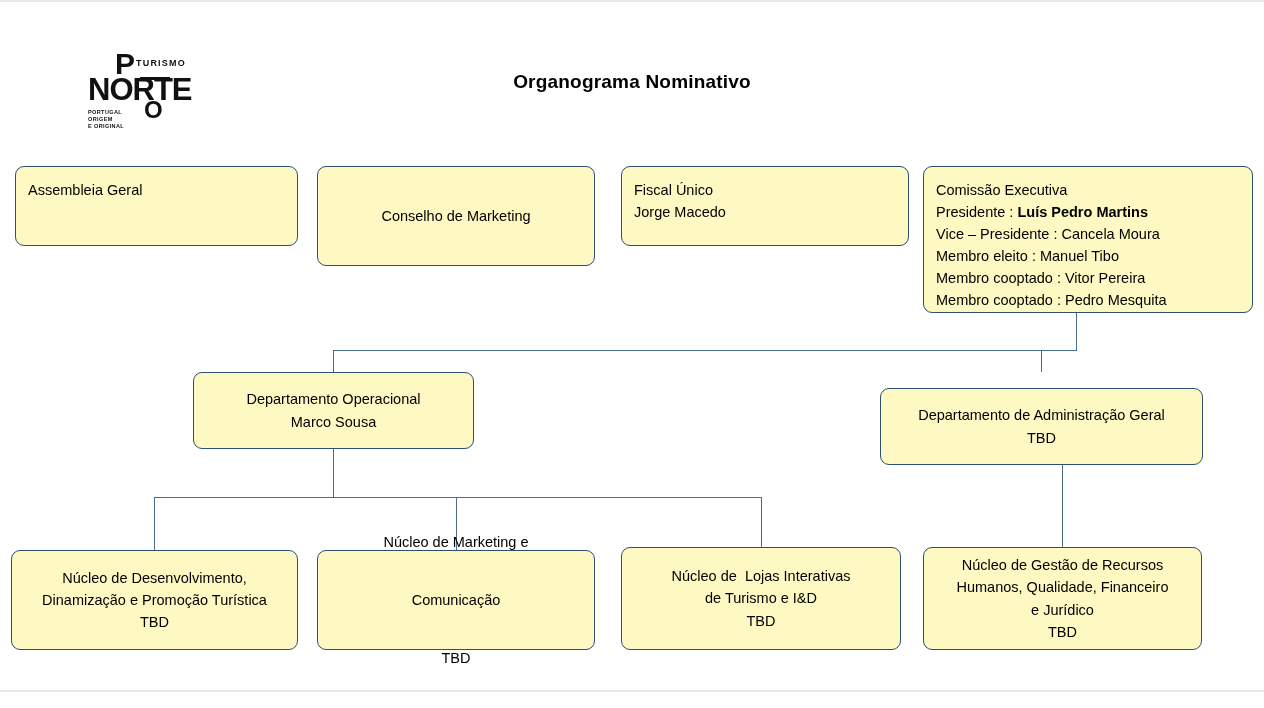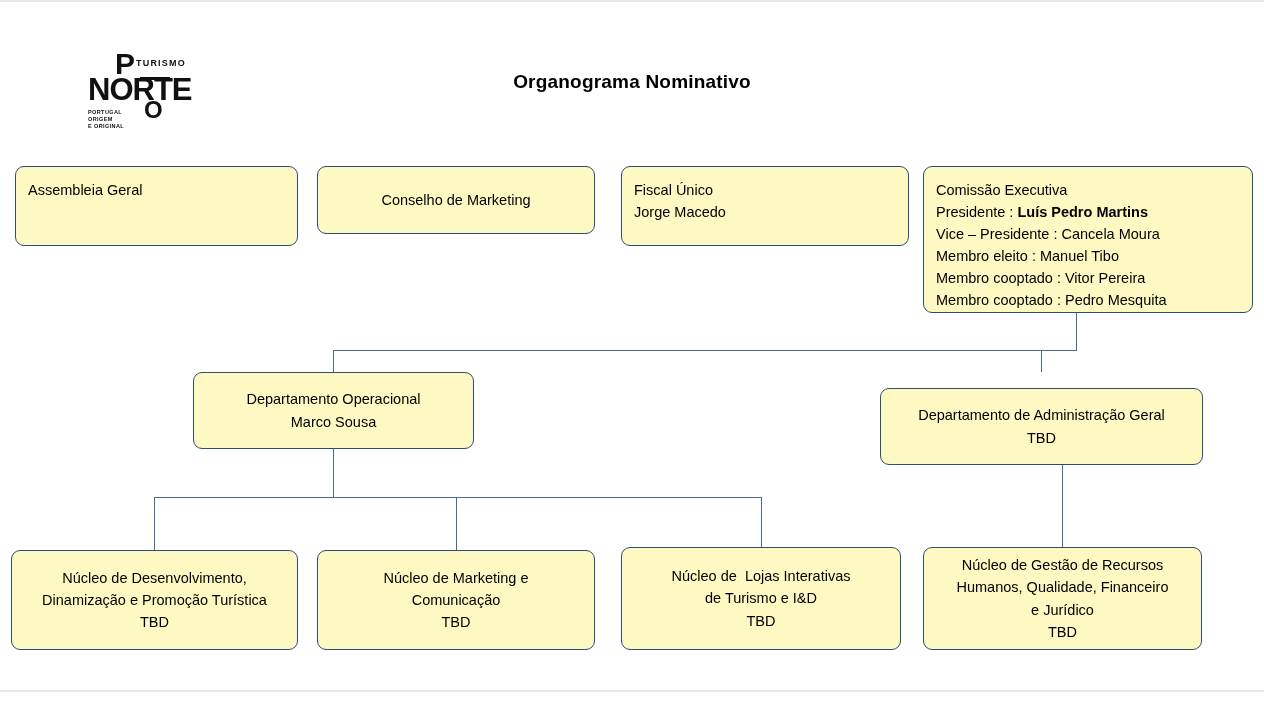--- a/index.html
+++ b/index.html
@@ -126,21 +126,21 @@
   <div class="line vline" style="left:154px; top:497px; height:53px;"></div>
   <div class="line vline" style="left:456px; top:497px; height:53px;"></div>
   <div class="line vline" style="left:761px; top:497px; height:53px;"></div>
 
   <div class="line vline" style="left:1062px; top:449px; height:101px;"></div>
 
   <div class="box left-align" style="left:15px; top:166px; width:283px; height:80px;">
     <div class="ln">Assembleia Geral</div>
   </div>
 
-  <div class="box center-align" style="left:317px; top:166px; width:278px; height:68px;">
+  <div class="box center-align" style="left:317px; top:166px; width:278px; height:100px;">
     <div class="ln">Conselho de Marketing</div>
   </div>
 
   <div class="box left-align" style="left:621px; top:166px; width:288px; height:80px;">
     <div class="ln">Fiscal Único</div>
     <div class="ln">Jorge Macedo</div>
   </div>
 
   <div class="box left-align" style="left:923px; top:166px; width:330px; height:147px; padding-top:12px;">
     <div class="ln">Comissão Executiva</div>
@@ -160,21 +160,21 @@
     <div class="ln">Departamento de Administração Geral</div>
     <div class="ln">TBD</div>
   </div>
 
   <div class="box center-align" style="left:11px; top:550px; width:287px; height:100px;">
     <div class="ln">Núcleo de Desenvolvimento,</div>
     <div class="ln">Dinamização e Promoção Turística</div>
     <div class="ln">TBD</div>
   </div>
 
-  <div class="box center-align" style="left:317px; top:550px; width:278px; height:100px;">
+  <div class="box center-align" style="left:317px; top:550px; width:278px; height:100px;gap:36px;">
     <div class="ln">Núcleo de Marketing e</div>
     <div class="ln">Comunicação</div>
     <div class="ln">TBD</div>
   </div>
 
   <div class="box center-align" style="left:621px; top:547px; width:280px; height:103px;">
     <div class="ln">Núcleo de  Lojas Interativas</div>
     <div class="ln">de Turismo e I&amp;D</div>
     <div class="ln">TBD</div>
   </div>

